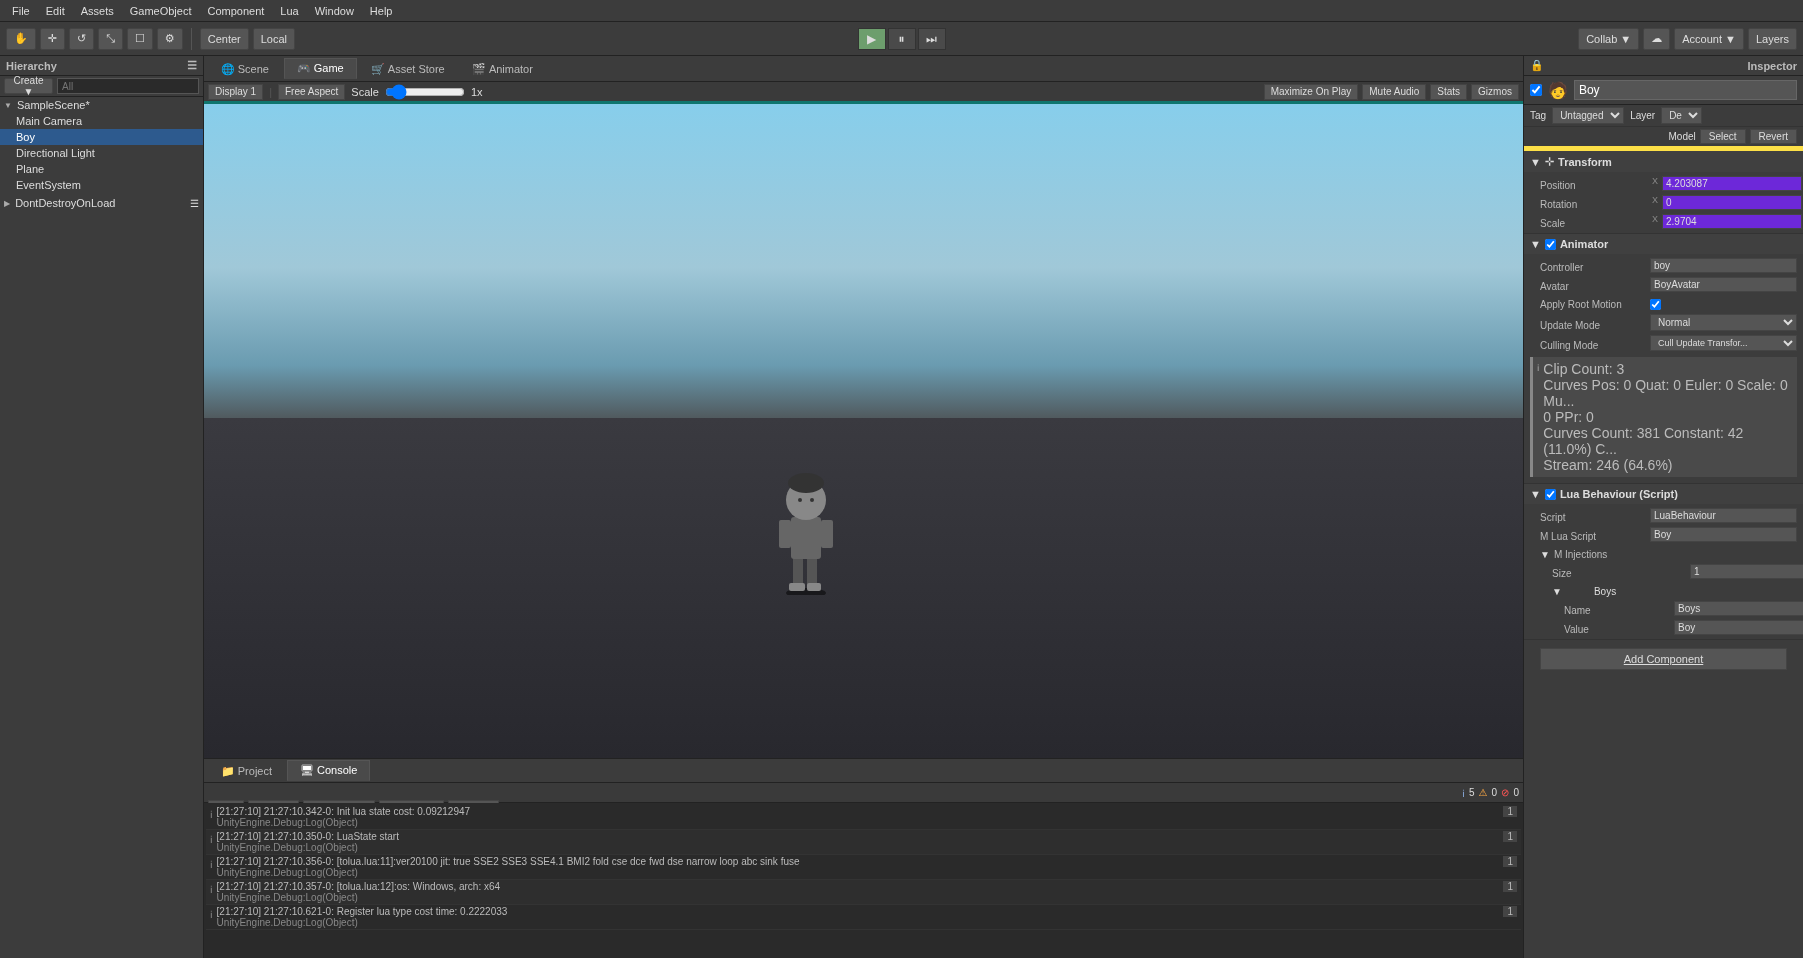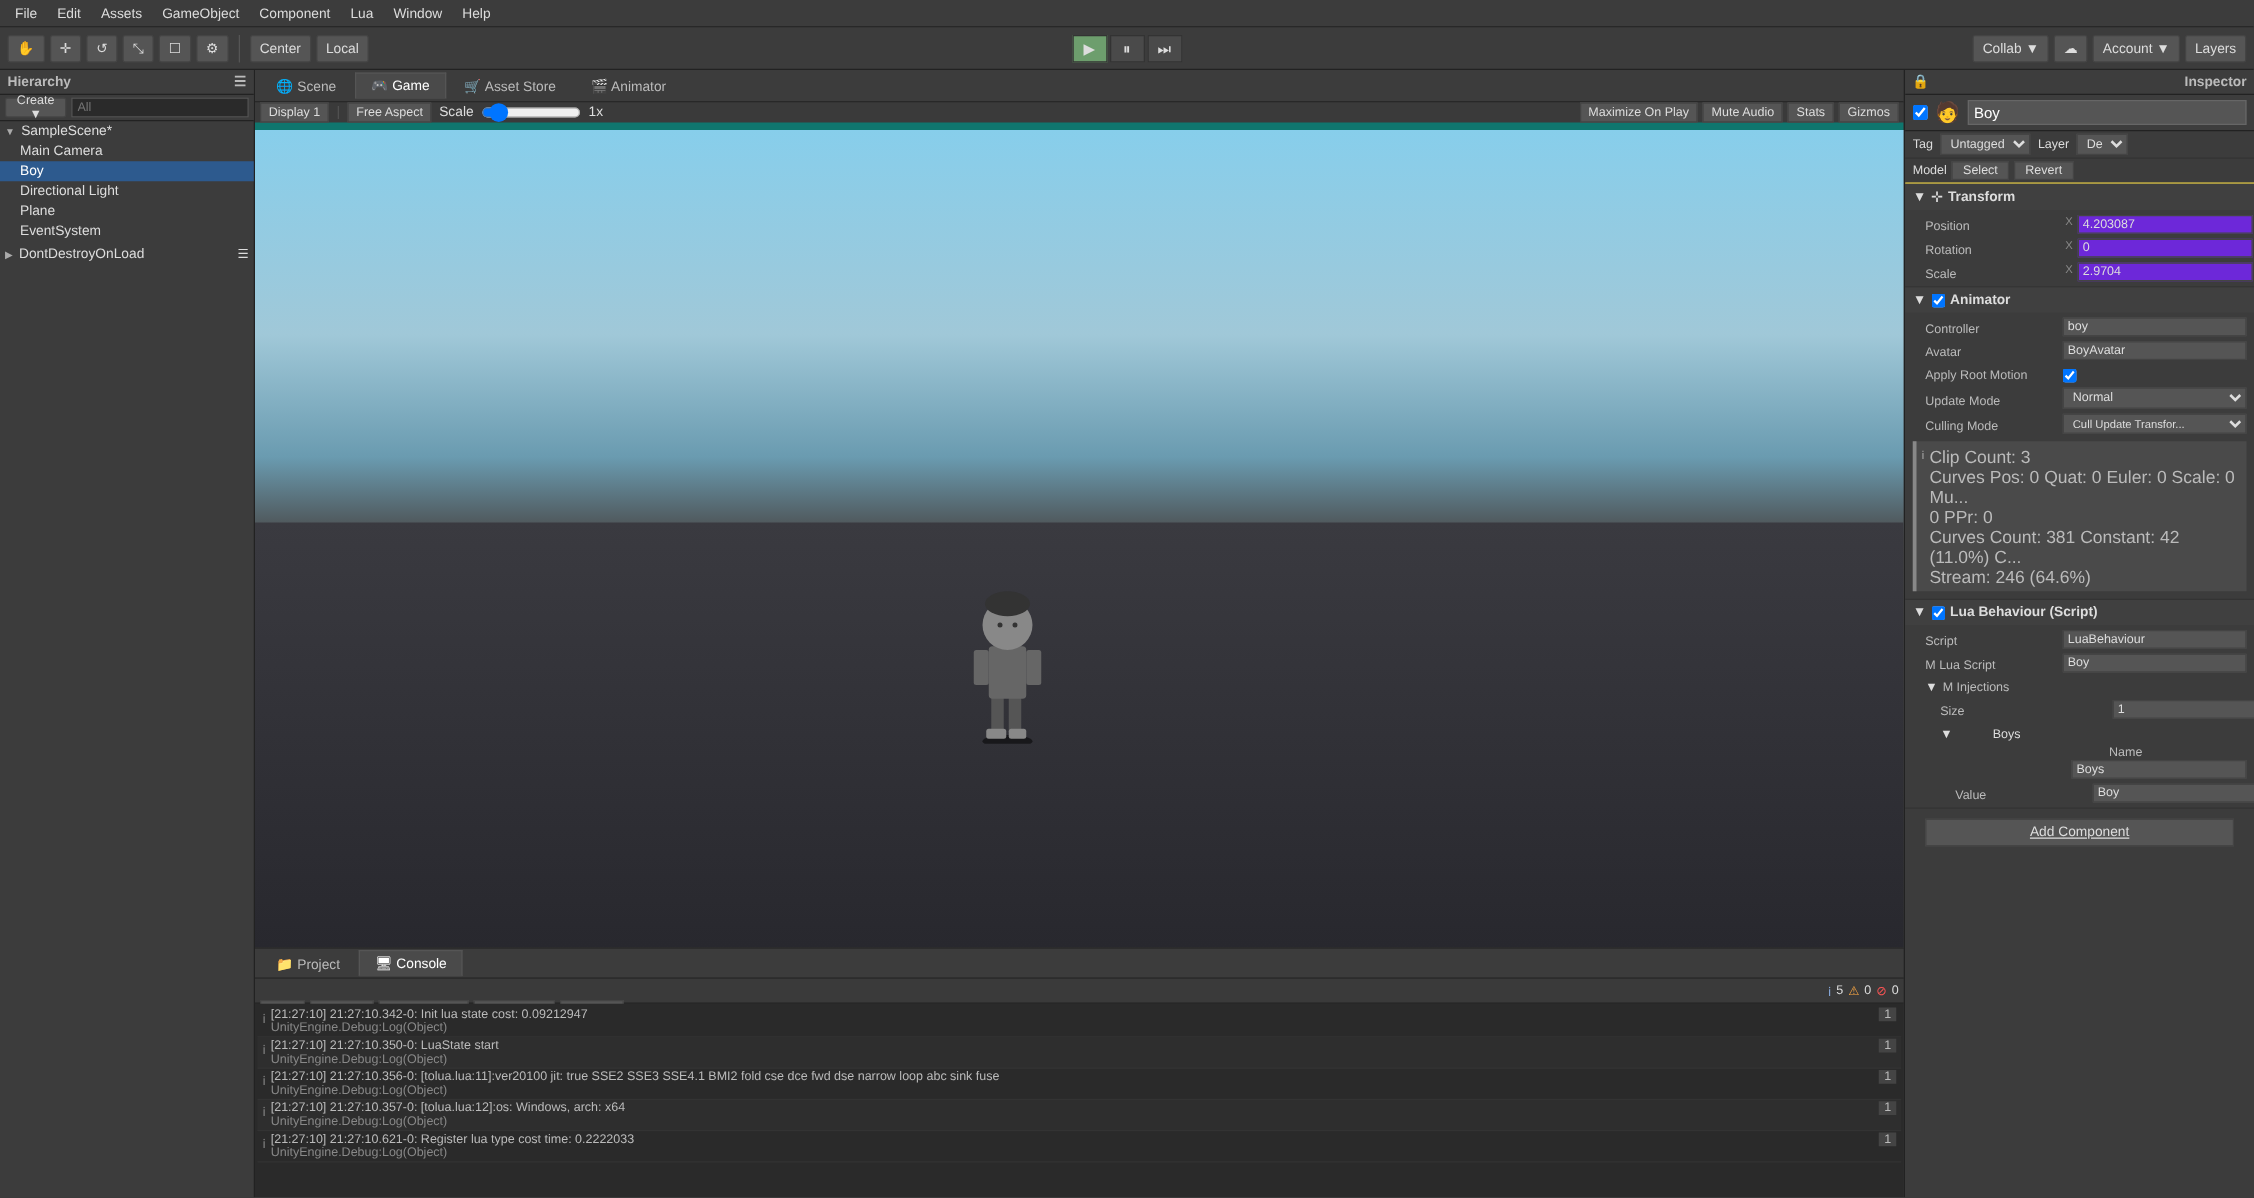--- a/index.html
+++ b/index.html
@@ -171,21 +171,21 @@
     .tab.active {
       background: #4a4a4a;
       color: #fff;
       border-color: #555;
       border-bottom: 1px solid #4a4a4a;
     }
 
     
     .view-toolbar {
       background: #3a3a3a;
-      border-bottom: 6px solid #0f766e;
+      border-bottom: 3px solid #0f766e;
       display: flex;
       align-items: center;
       height: 22px;
       padding: 0 4px;
       gap: 6px;
       flex-shrink: 0;
       justify-content: flex-end;
     }
     .view-toolbar-btn {
       background: #555;
@@ -320,21 +320,22 @@
       color: #ddd;
       padding: 1px 3px;
       font-size: 10px;
     }
     .model-row {
       display: flex;
       align-items: center;
       padding: 2px 6px;
       gap: 4px;
       font-size: 10px;
-      border-bottom: 1px solid #fde047;
+      border-bottom: 5px solid #fde047;
+      justify-content: flex-end;
     }
     .model-btn {
       background: #555;
       border: 1px solid #444;
       color: #ddd;
       padding: 1px 8px;
       font-size: 10px;
       cursor: pointer;
     }
 
@@ -774,21 +775,21 @@
           <span class="prop-label">M Injections</span>
         </div>
         <div class="prop-row indent-prop">
           <span class="prop-label">Size</span>
           <input class="prop-value" type="text" value="1" style="">
         </div>
         <div class="prop-row indent-prop">
           <span style="margin-right:4px;">▼</span>
           <span>Boys</span>
         </div>
-        <div class="prop-row" style="padding-left:40px;flex-direction:column;">
+        <div class="prop-row" style="padding-left:40px;">
           <span class="prop-label">Name</span>
           <input class="prop-value" type="text" value="Boys" style="">
         </div>
         <div class="prop-row" style="padding-left:40px;">
           <span class="prop-label">Value</span>
           <input class="prop-value" type="text" value="Boy" style="">
         </div>
       </div>
     </div>
 

